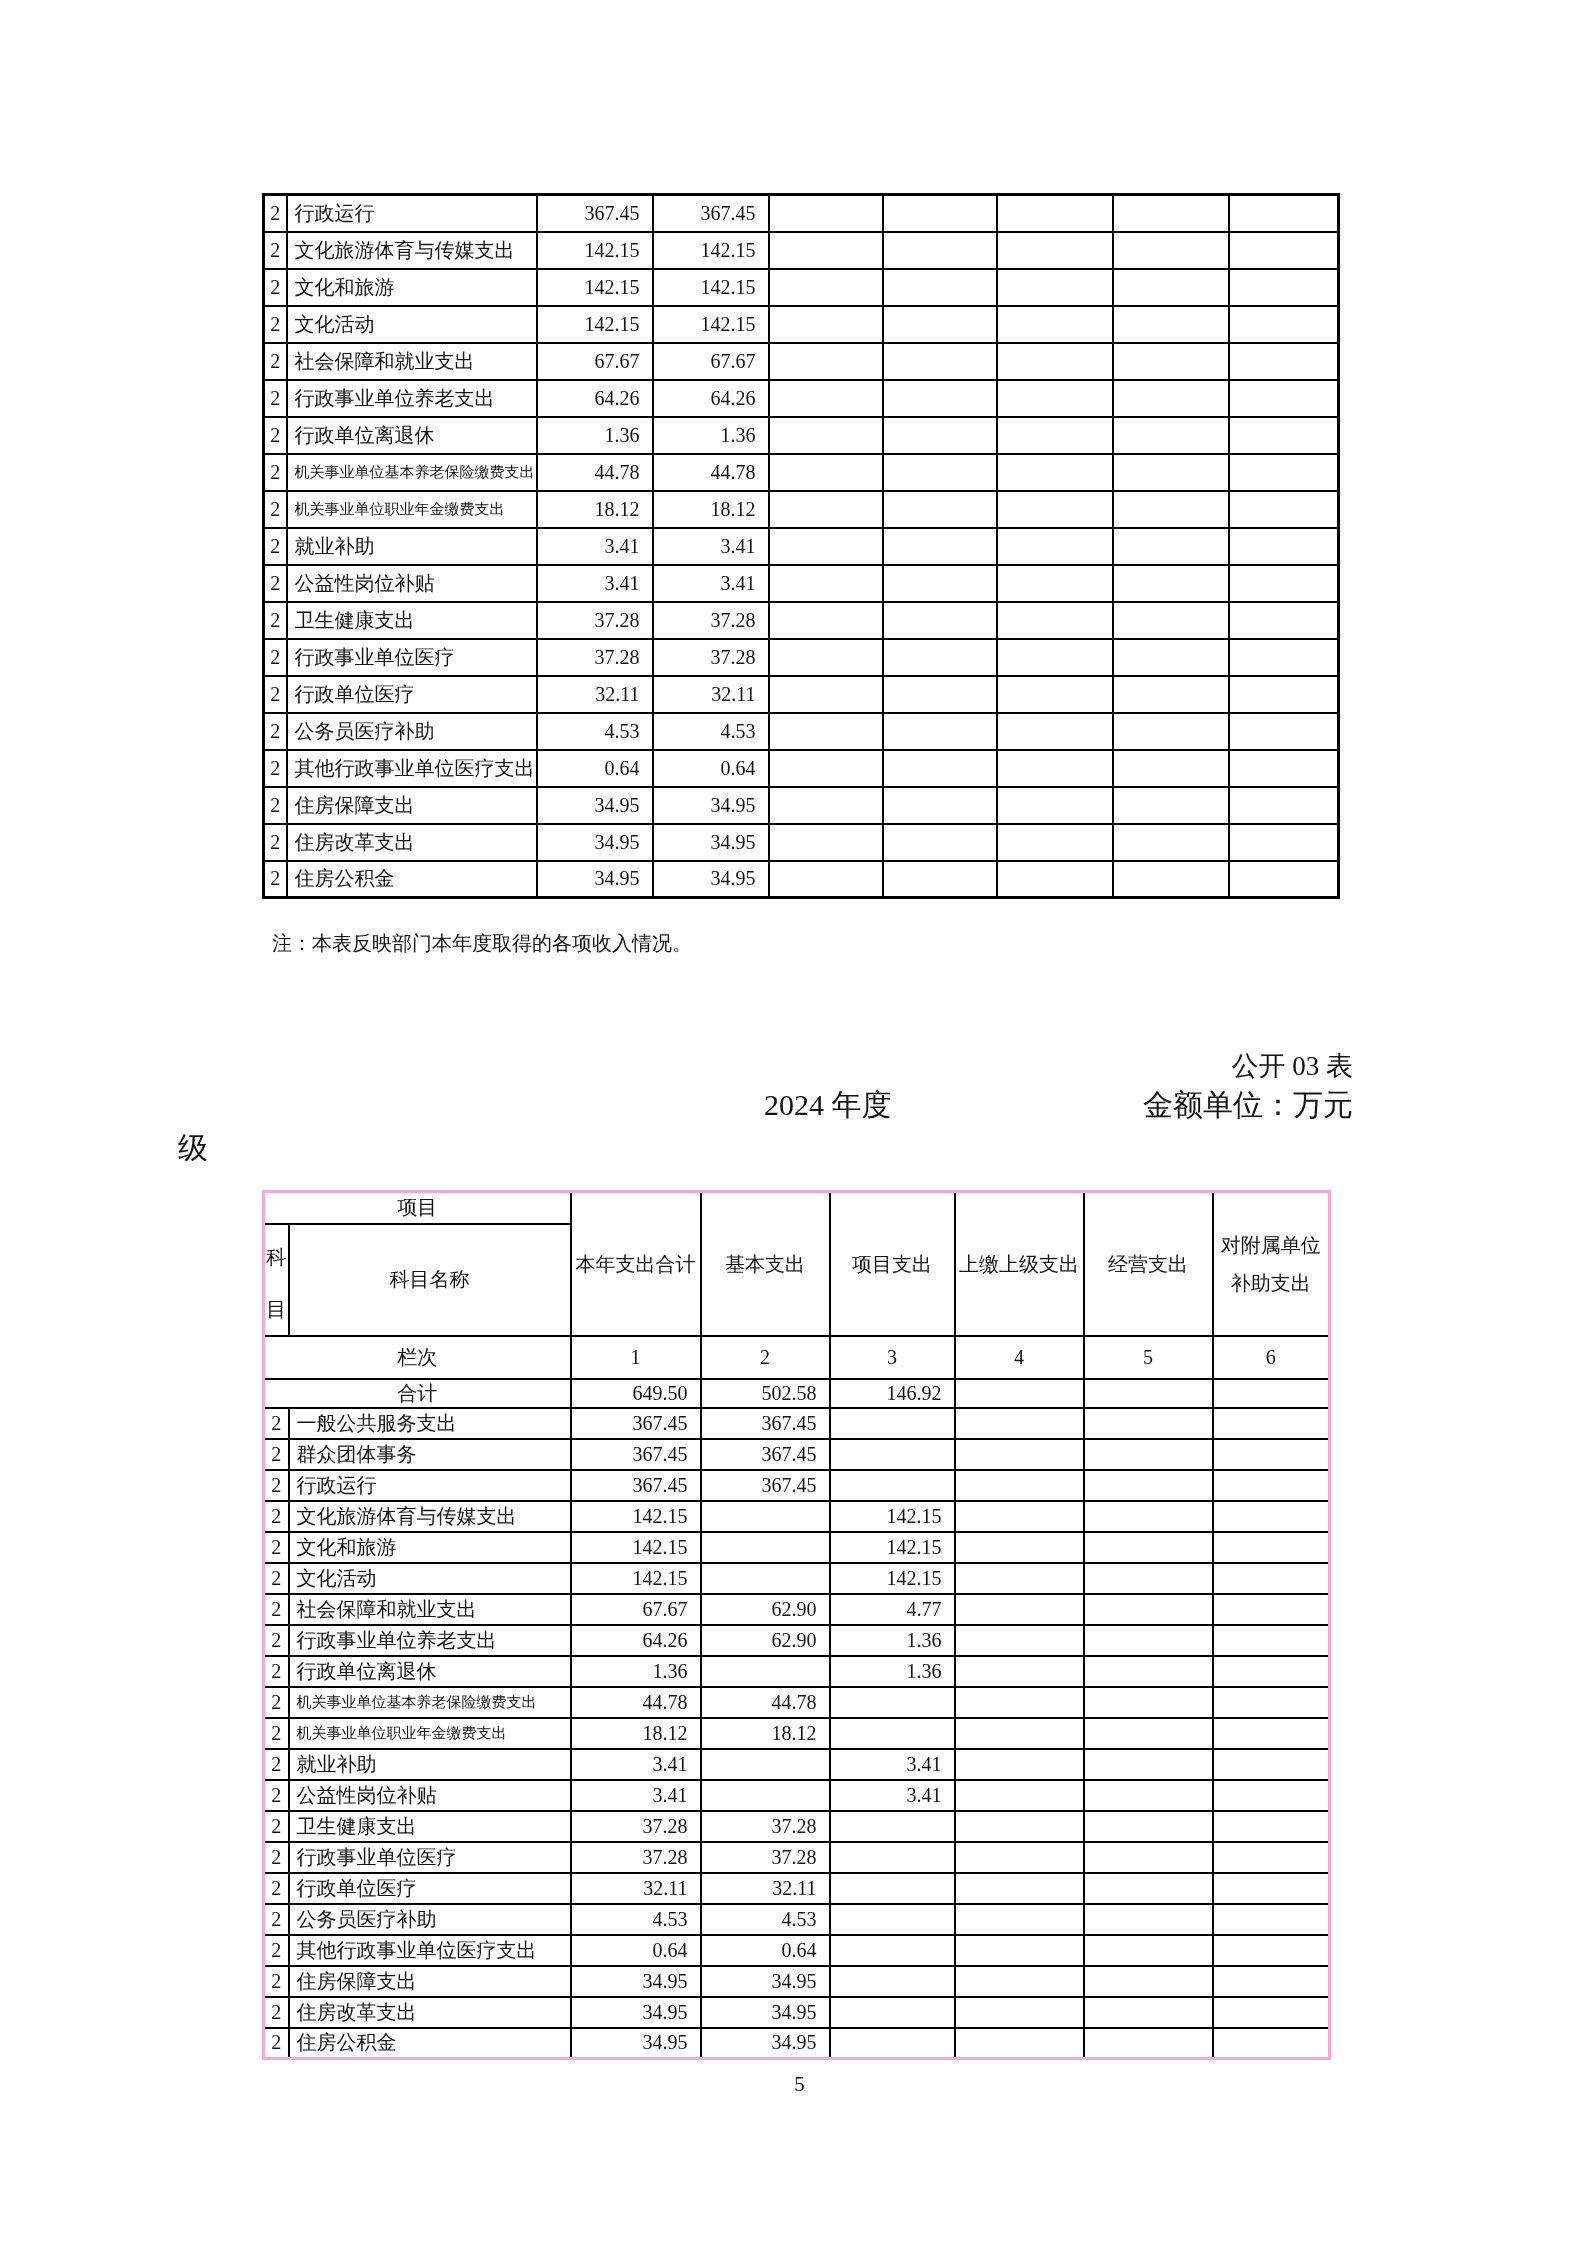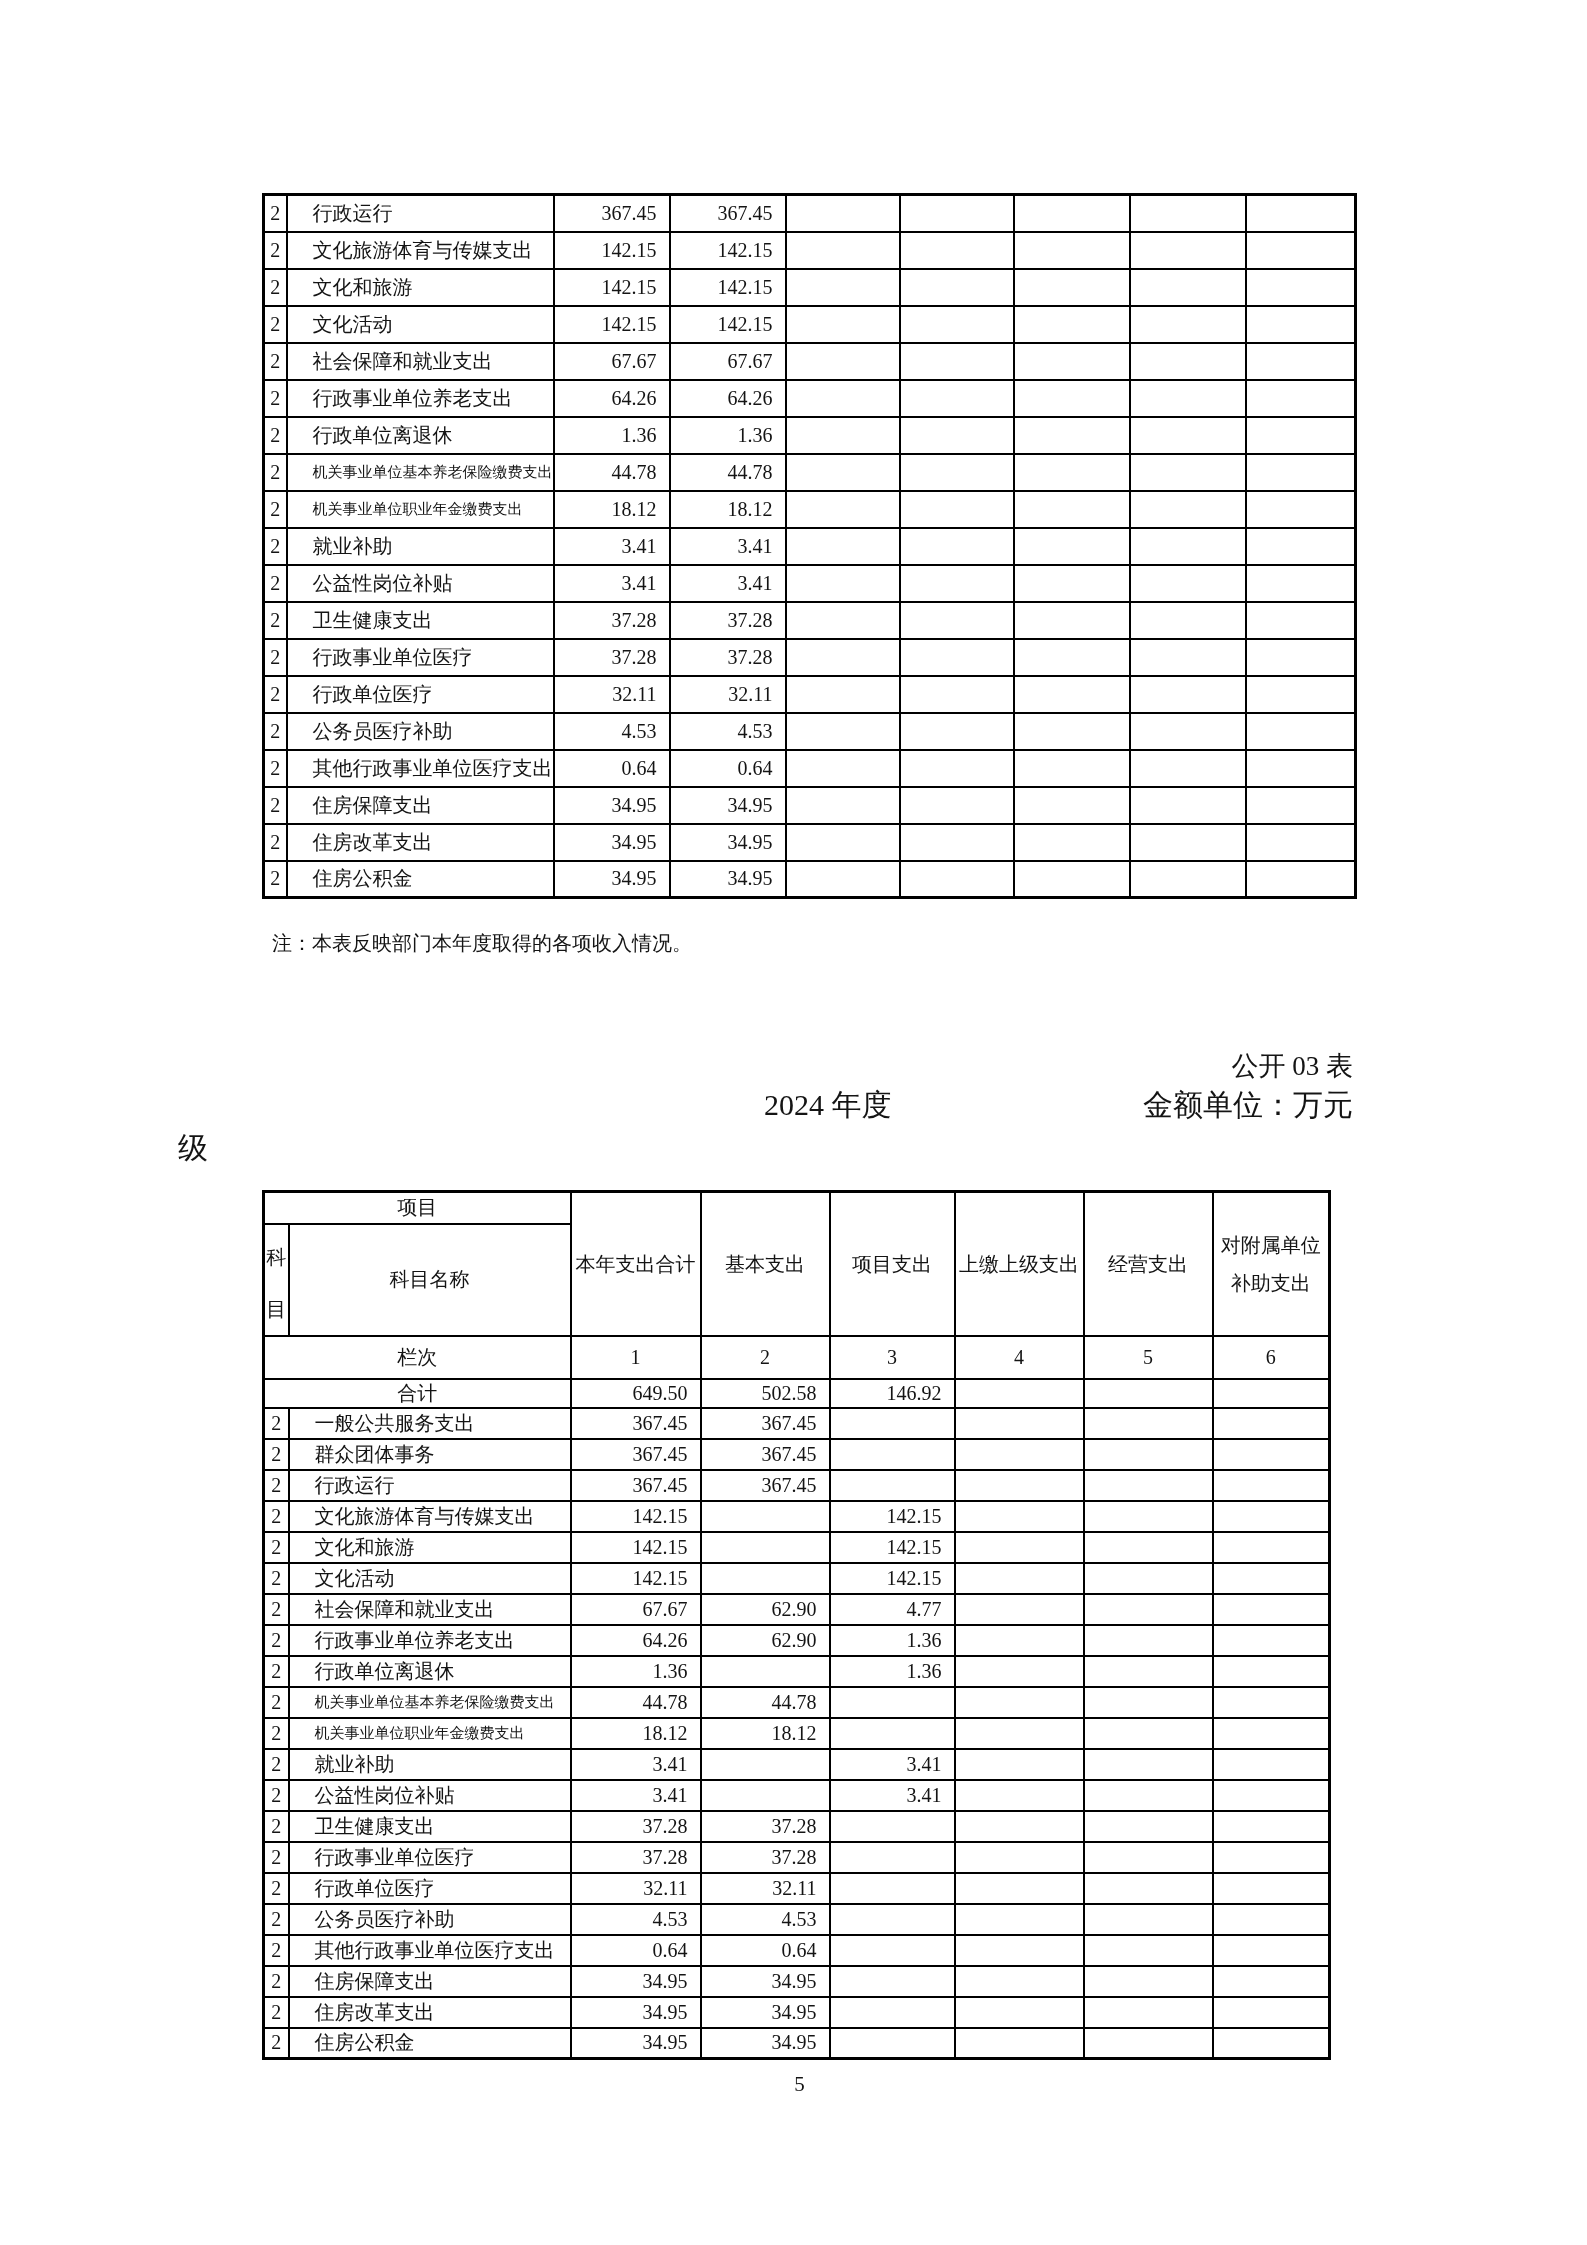--- a/index.html
+++ b/index.html
@@ -5,23 +5,23 @@
   html,body{margin:0;padding:0;background:#888;}
   #page{position:relative;width:1587px;height:2245px;background:#ffffff;
         font-family:"Liberation Serif","DejaVu Serif",serif;color:#141414;overflow:hidden;}
   table{border-collapse:collapse;table-layout:fixed;}
   td{border:2px solid #000;font-size:20px;color:#141414;vertical-align:middle;
      overflow:hidden;white-space:nowrap;padding:0;}
   
   #t1{position:absolute;left:262px;top:193px;border:3px solid #000;}
   #t1 tr{height:37px;}
   
-  #t2{position:absolute;left:262px;top:1190px;border:3px solid #000000;}
+  #t2{position:absolute;left:262px;top:1190px;border:3px solid #f9a8d4;}
   td.code{text-align:center;}
-  td.name{text-align:left;padding-left:25px;}
+  td.name{text-align:left;padding-left:7px;}
   td.num{text-align:right;padding-right:12px;}
   td.center{text-align:center;}
   td.hdr{text-align:center;white-space:normal;line-height:1.9;}
   td.vert{text-align:center;white-space:normal;word-break:break-all;
           line-height:2.6;padding-top:6px;}
   .note{position:absolute;left:272px;top:930px;font-size:20px;}
   .title{position:absolute;left:332px;top:980px;font-size:42px;font-weight:bold;
          font-family:"Liberation Sans","DejaVu Sans",sans-serif;letter-spacing:2px;}
   .formno{position:absolute;right:234px;top:1048px;font-size:27px;}
   .unitline{position:absolute;left:178px;top:1085px;font-size:30px;}

